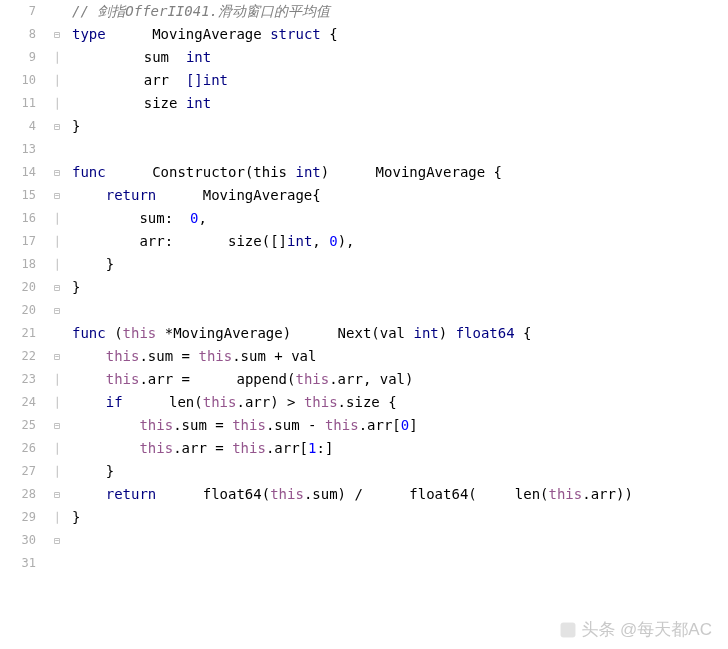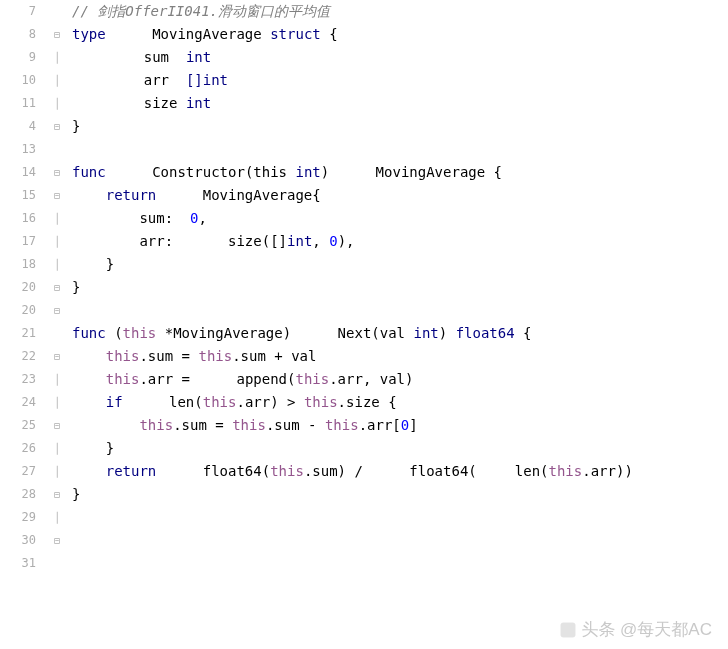--- a/index.html
+++ b/index.html
@@ -141,20 +141,21 @@
     <div class="row">        <span>sum:  </span><span class="nm">0</span><span>,</span></div>
     <div class="row">        <span>arr:  </span><span class="id">size</span><span>([]</span><span class="kw">int</span><span>, </span><span class="nm">0</span><span>),</span></div>
     <div class="row">    <span>}</span></div>
     <div class="row"><span>}</span></div>
     <div class="row"></div>
     <div class="row"><span class="kw">func</span><span> (</span><span class="self">this</span><span> *MovingAverage) </span><span class="id">Next</span><span>(val </span><span class="kw">int</span><span>) </span><span class="kw">float64</span><span> {</span></div>
     <div class="row">    <span class="self">this</span><span>.sum = </span><span class="self">this</span><span>.sum + val</span></div>
     <div class="row">    <span class="self">this</span><span>.arr = </span><span class="id">append</span><span>(</span><span class="self">this</span><span>.arr, val)</span></div>
     <div class="row">    <span class="kw">if</span><span class="id"> len</span><span>(</span><span class="self">this</span><span>.arr) &gt; </span><span class="self">this</span><span>.size {</span></div>
     <div class="row">        <span class="self">this</span><span>.sum = </span><span class="self">this</span><span>.sum - </span><span class="self">this</span><span>.arr[</span><span class="nm">0</span><span>]</span></div>
+    <div class="row">        <span class="self">this</span><span>.arr = </span><span class="self">this</span><span>.arr[</span><span class="nm">1</span><span>:]</span></div>
     <div class="row">    <span>}</span></div>
     <div class="row">    <span class="kw">return</span><span class="id"> float64</span><span>(</span><span class="self">this</span><span>.sum) / </span><span class="id">float64</span><span>(</span><span class="id">len</span><span>(</span><span class="self">this</span><span>.arr))</span></div>
     <div class="row"><span>}</span></div>
     <div class="row"></div>
   </div>
 </div>
 
 <div class="watermark">
   <svg viewBox="0 0 24 24">
       <rect x="2" y="2" width="20" height="20" rx="4" fill="#c9c9c9"></rect>

